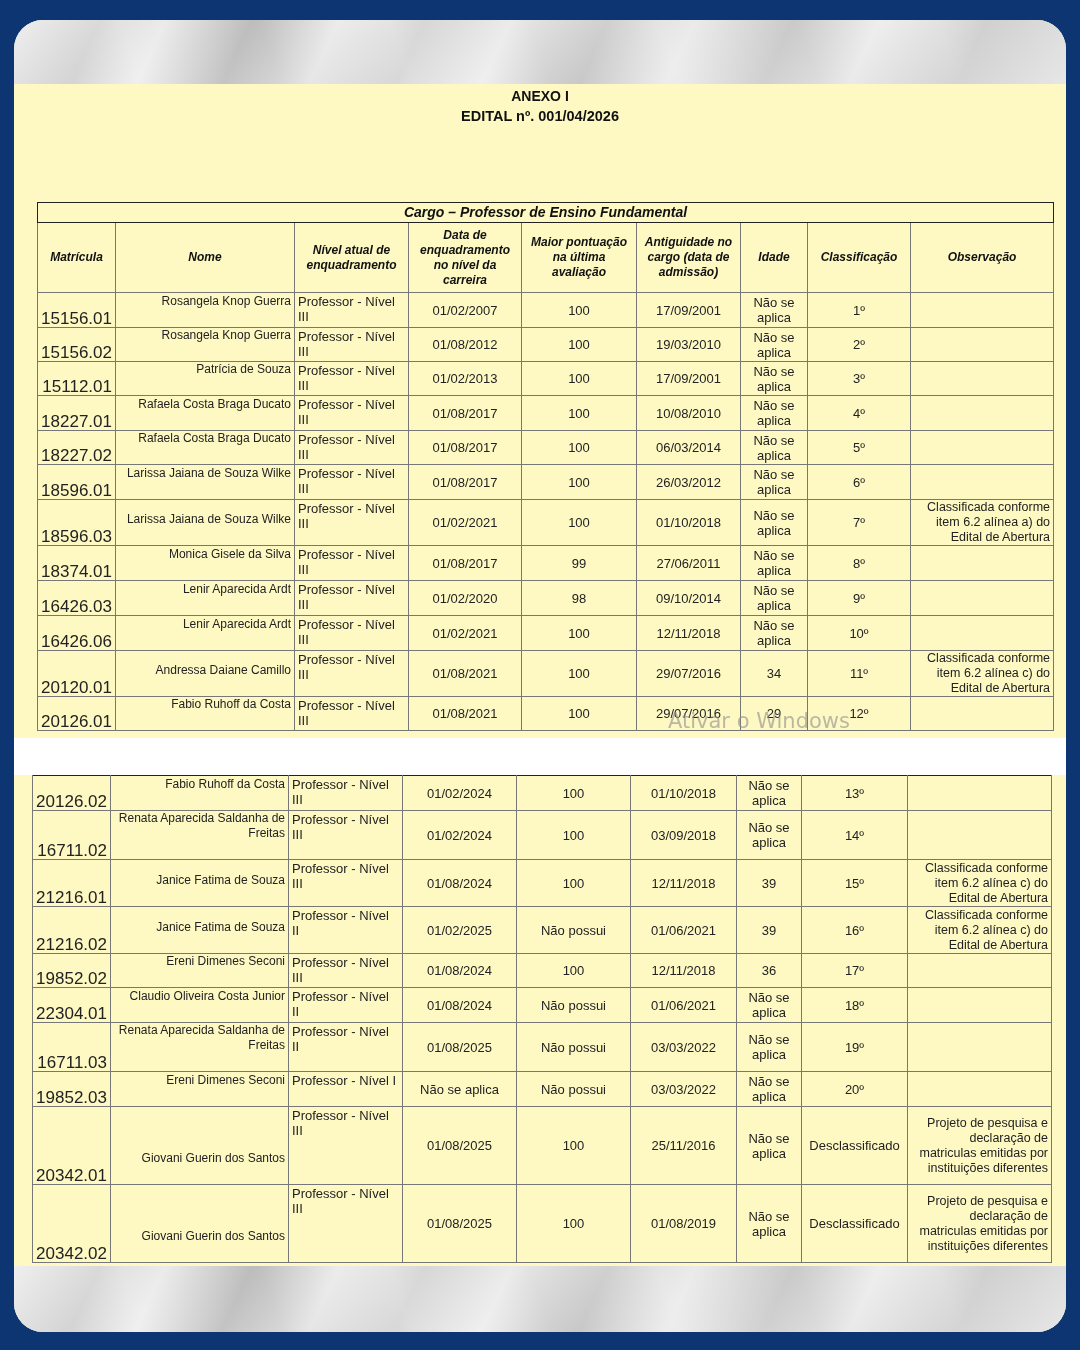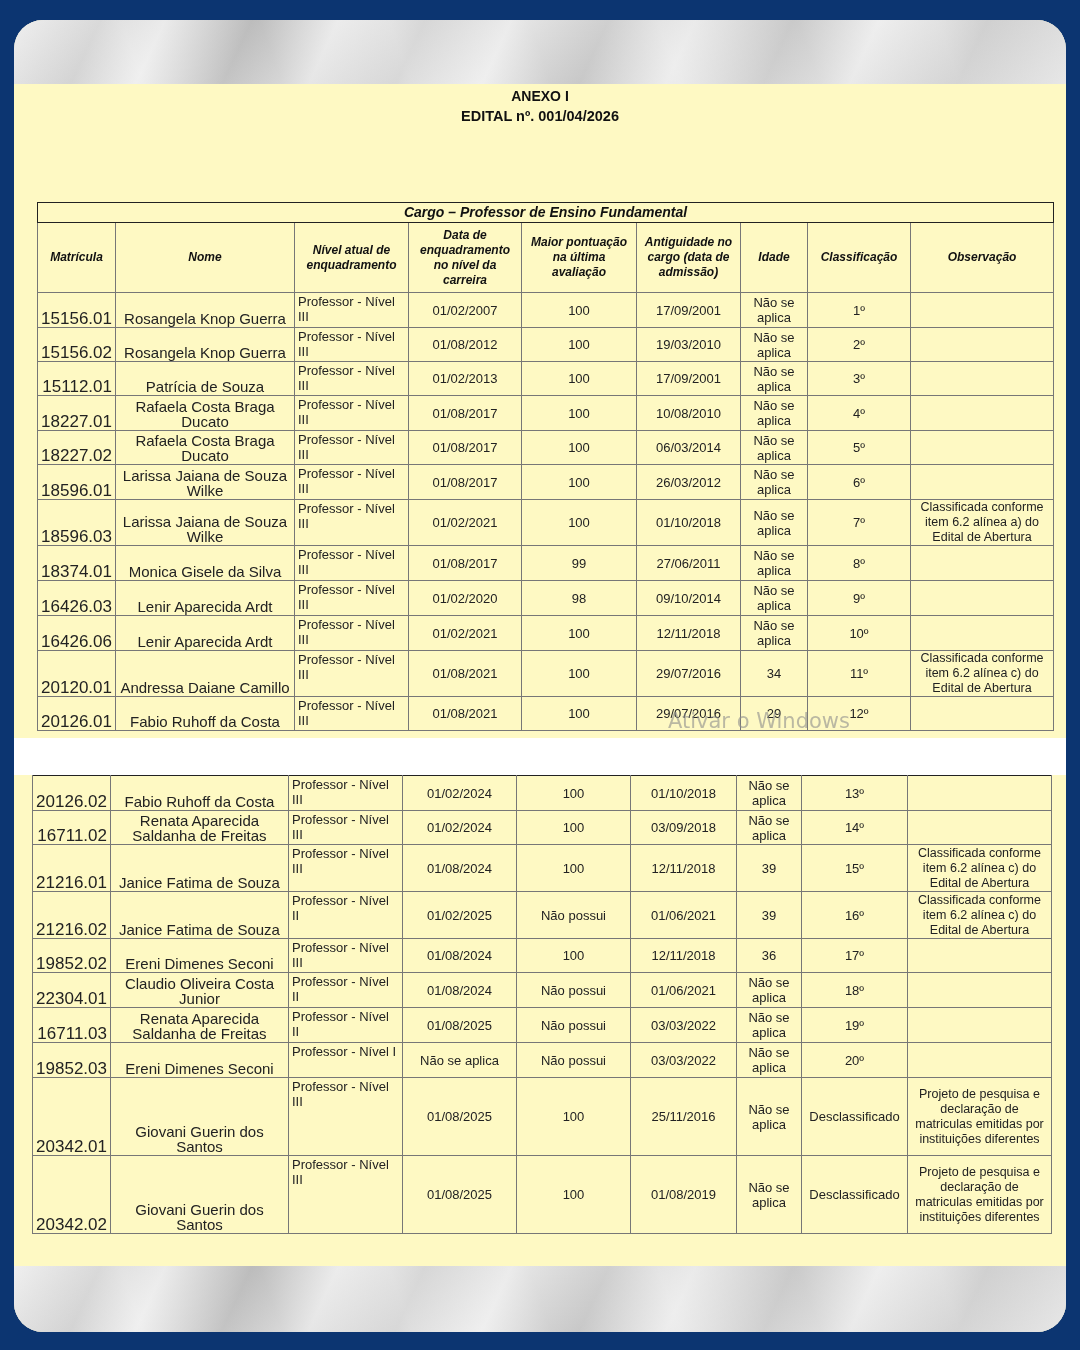--- a/index.html
+++ b/index.html
@@ -38,24 +38,24 @@
     font-size: 13px;
     line-height: 15px;
     color: #222;
     padding: 0 3px;
   }
   tr { border-top: 1.5px solid #222; }
   th { font-weight: bold; font-size: 12px; line-height: 15px; text-align: center; color: #111; font-style: italic; }
   .cargo-row th { font-size: 14px; border: 1.5px solid #222; height: 20px; }
   .hdr-row th { height: 70px; }
   .c-mat { text-align: right; vertical-align: bottom; padding-bottom: 1px; font-size: 17px; }
-  .c-nome { text-align: center; vertical-align: bottom; padding-bottom: 1px; font-size: 15px; }
+  .c-nome { text-align: right; vertical-align: bottom; padding-bottom: 18px; font-size: 12px; }
   .c-nivel { text-align: left; vertical-align: top; padding-top: 1px; }
   .c-center { text-align: center; vertical-align: middle; }
-  .c-obs { text-align: center; vertical-align: middle; font-size: 12.5px; line-height: 15px; }
+  .c-obs { text-align: right; vertical-align: middle; font-size: 12.5px; line-height: 15px; }
   .outer { border: 1.5px solid #222; }
 
   #t1 { left: 23px; top: 182px; width: 1016px; }
   #t2 { left: 18px; top: 755px; width: 1019px; }
   #t2 tr:first-child td { border-top: none; }
 
   .watermark {
     position: absolute; left: 654px; top: 689px;
     color: rgba(140,140,140,0.6);
     font-family: "DejaVu Sans", sans-serif;

